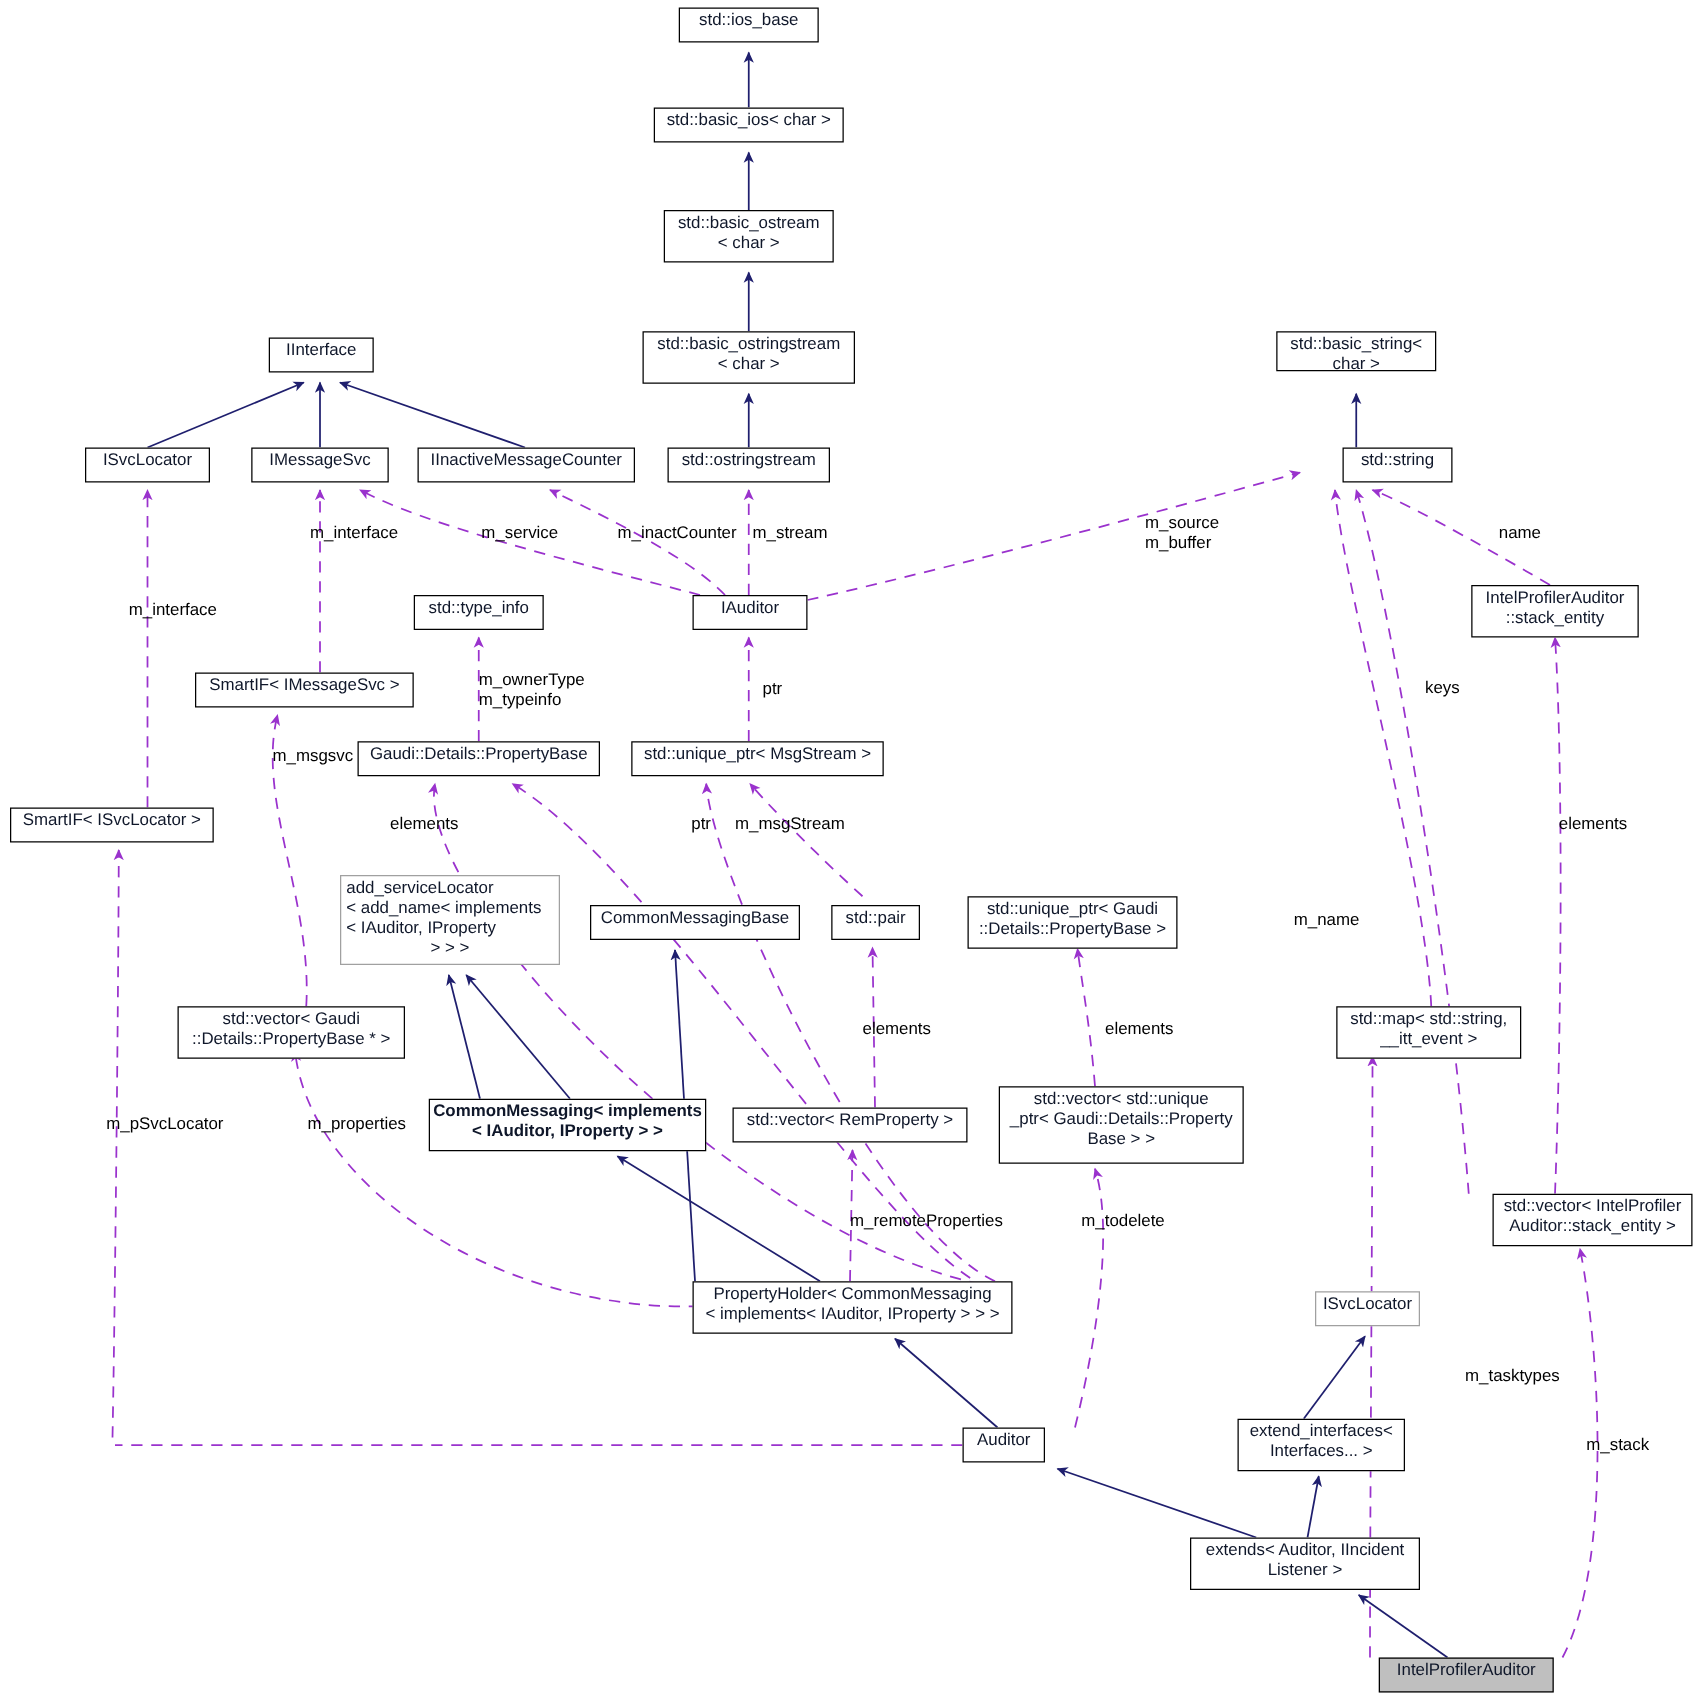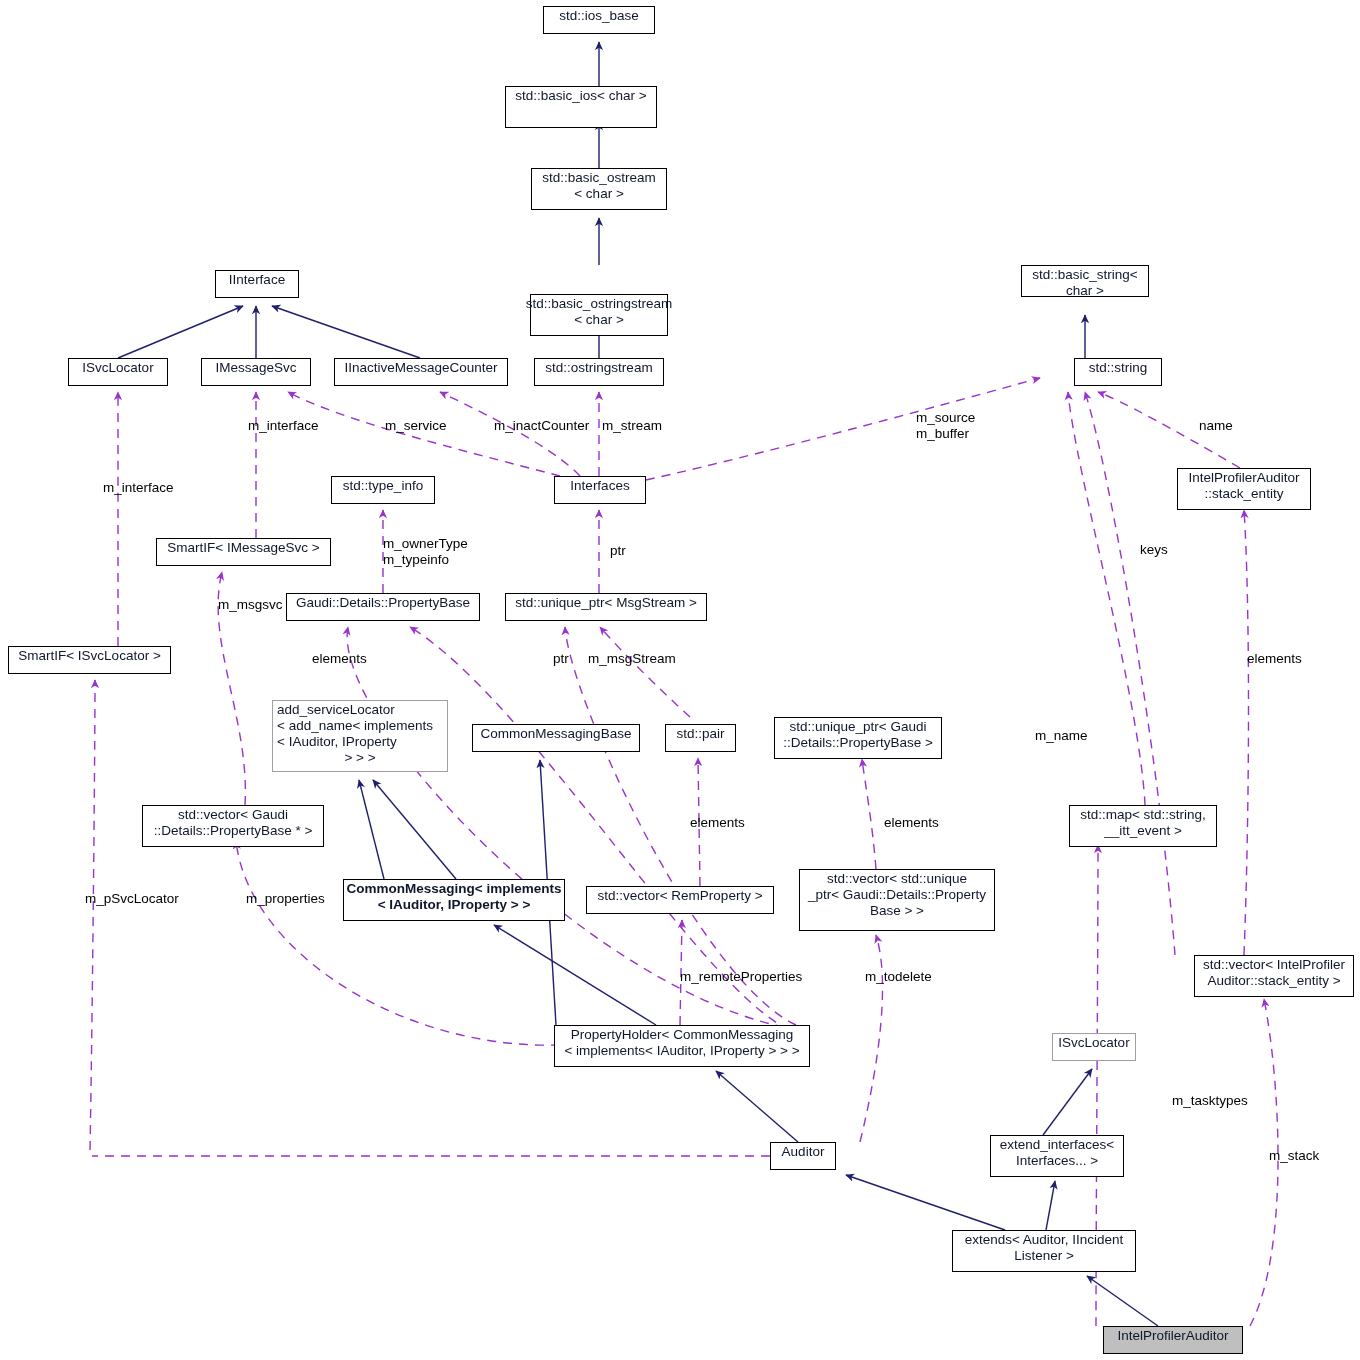--- a/index.html
+++ b/index.html
@@ -118,32 +118,32 @@
       <path d="M560,1045 C400,1050 248,950 236,841" marker-end="url(#arrAss)"></path>
       <path d="M680,1025 L682,920" marker-end="url(#arrAss)"></path>
       <path d="M860,1142 C880,1060 890,980 876,935" marker-end="url(#arrAss)"></path>
       <path d="M1096,1326 C1096,1200 1098,960 1098,845" marker-end="url(#arrAss)"></path>
       <path d="M1250,1326 C1290,1250 1280,1080 1264,999" marker-end="url(#arrAss)"></path>
       <path d="M770,1156 L92,1156" stroke-dasharray="9,7"></path>
     </g>
   </svg>
 
 <div class="node" style="left: 543px; top: 6px; width: 112px; height: 28px;"><span class="ln">std::ios_base</span></div>
-    <div class="node" style="left: 505px; top: 86px; width: 152px; height: 42px;"><span class="ln">std::basic_ios&lt; char &gt;</span></div>
+    <div class="node" style="left: 523px; top: 86px; width: 152px; height: 28px;"><span class="ln">std::basic_ios&lt; char &gt;</span></div>
     <div class="node" style="left: 531px; top: 168px; width: 136px; height: 42px;"><span class="ln">std::basic_ostream</span><span class="ln">&lt; char &gt;</span></div>
-    <div class="node" style="left: 530px; top: 265px; width: 138px; height: 42px; margin-top: 29px;"><span class="ln">std::basic_ostringstream</span><span class="ln">&lt; char &gt;</span></div>
+    <div class="node" style="left: 514px; top: 265px; width: 170px; height: 42px;"><span class="ln">std::basic_ostringstream</span><span class="ln">&lt; char &gt;</span></div>
     <div class="node" style="left: 534px; top: 358px; width: 130px; height: 28px;"><span class="ln">std::ostringstream</span></div>
     <div class="node" style="left: 1021px; top: 265px; width: 128px; height: 32px;"><span class="ln">std::basic_string&lt;</span><span class="ln">char &gt;</span></div>
     <div class="node" style="left: 1074px; top: 358px; width: 88px; height: 28px;"><span class="ln">std::string</span></div>
     <div class="node" style="left: 215px; top: 270px; width: 84px; height: 28px;"><span class="ln">IInterface</span></div>
     <div class="node" style="left: 68px; top: 358px; width: 100px; height: 28px;"><span class="ln">ISvcLocator</span></div>
     <div class="node" style="left: 201px; top: 358px; width: 110px; height: 28px;"><span class="ln">IMessageSvc</span></div>
     <div class="node" style="left: 334px; top: 358px; width: 174px; height: 28px;"><span class="ln">IInactiveMessageCounter</span></div>
     <div class="node" style="left: 1177px; top: 468px; width: 134px; height: 42px;"><span class="ln">IntelProfilerAuditor</span><span class="ln">::stack_entity</span></div>
-    <div class="node" style="left: 554px; top: 476px; width: 92px; height: 28px;"><span class="ln">Interfaces</span></div>
+    <div class="node" style="left: 554px; top: 476px; width: 92px; height: 28px;"><span class="ln">IAuditor</span></div>
     <div class="node" style="left: 331px; top: 476px; width: 104px; height: 28px;"><span class="ln">std::type_info</span></div>
     <div class="node" style="left: 156px; top: 538px; width: 175px; height: 28px;"><span class="ln">SmartIF&lt; IMessageSvc &gt;</span></div>
     <div class="node" style="left: 286px; top: 593px; width: 194px; height: 28px;"><span class="ln">Gaudi::Details::PropertyBase</span></div>
     <div class="node" style="left: 505px; top: 593px; width: 202px; height: 28px;"><span class="ln">std::unique_ptr&lt; MsgStream &gt;</span></div>
     <div class="node" style="left: 8px; top: 646px; width: 163px; height: 28px;"><span class="ln">SmartIF&lt; ISvcLocator &gt;</span></div>
     <div class="node gray-border leftalign" style="left: 272px; top: 700px; width: 176px; height: 72px;"><span class="ln">add_serviceLocator</span><span class="ln">&lt; add_name&lt; implements</span><span class="ln">&lt; IAuditor, IProperty</span><span class="ln ctr">&gt; &gt; &gt;</span></div>
     <div class="node" style="left: 472px; top: 724px; width: 168px; height: 28px;"><span class="ln">CommonMessagingBase</span></div>
     <div class="node" style="left: 665px; top: 724px; width: 71px; height: 28px;"><span class="ln">std::pair</span></div>
     <div class="node" style="left: 774px; top: 717px; width: 168px; height: 42px;"><span class="ln">std::unique_ptr&lt; Gaudi</span><span class="ln">::Details::PropertyBase &gt;</span></div>
     <div class="node" style="left: 142px; top: 805px; width: 182px; height: 42px;"><span class="ln">std::vector&lt; Gaudi</span><span class="ln">::Details::PropertyBase * &gt;</span></div>

